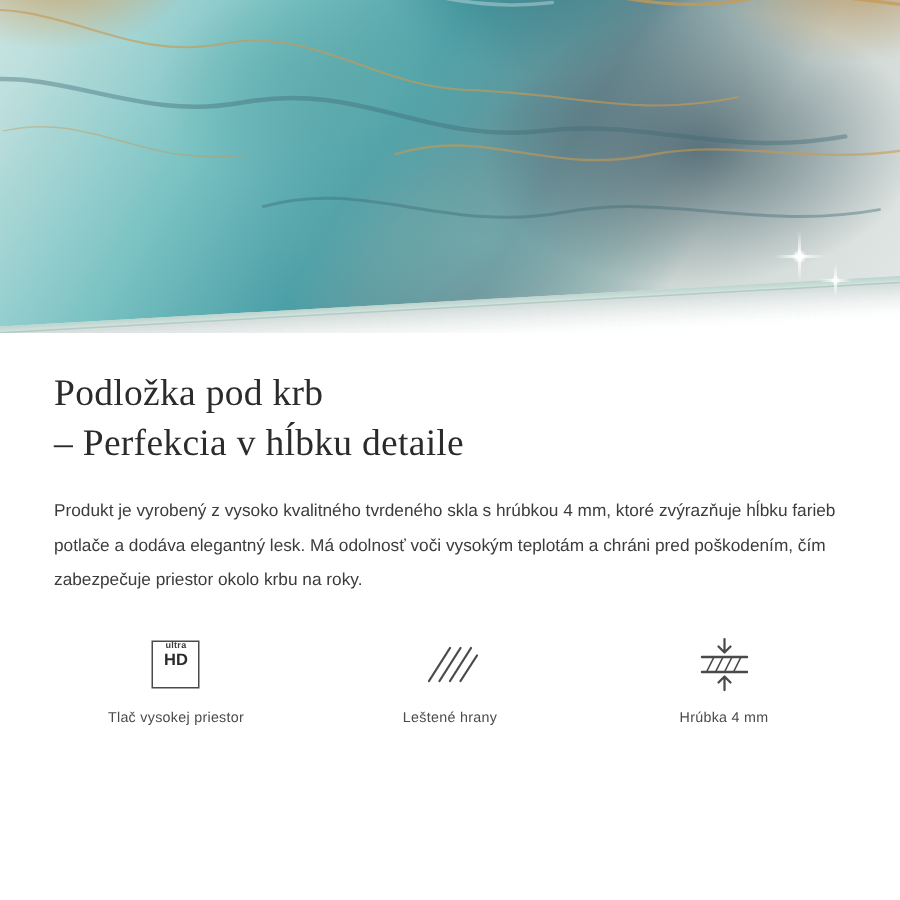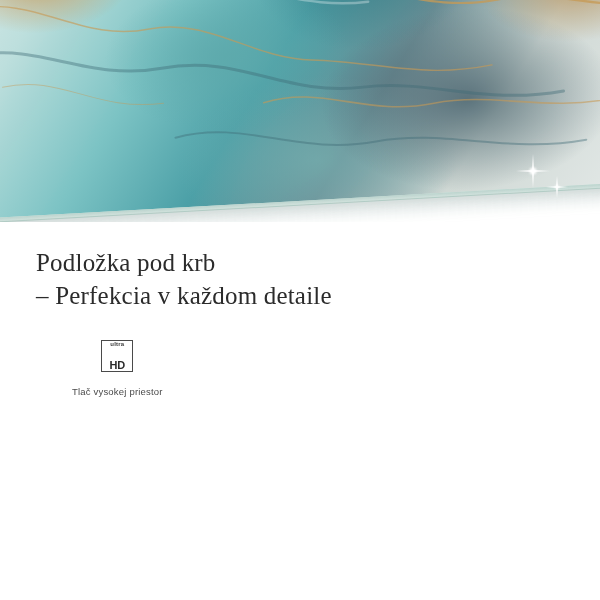--- a/index.html
+++ b/index.html
@@ -181,21 +181,21 @@
     letter-spacing: 0.2px;
   }
 
   .ultrahd-box {
     width: 30px;
     height: 30px;
     border: 1.6px solid #4a4a4a;
     display: flex;
     flex-direction: column;
     align-items: center;
-    justify-content: space-between;
+    justify-content: flex-start;
     line-height: 1;
   }
   .ultrahd-box .u1 {
     font-size: 6px;
     font-weight: bold;
     color: #3a3a3a;
     letter-spacing: 0.2px;
   }
   .ultrahd-box .u2 {
     font-size: 11px;
@@ -246,35 +246,58 @@
         <div class="s-h"></div>
         <div class="s-core" style="width:4px;height:4px;"></div>
       </div>
 
     </div>
   </div>
 
   <div class="content">
     <h1 class="headline">
       <span>Podložka pod krb</span>
-      <span class="line2">– Perfekcia v každom detaile</span>
+      <span class="line2">– Perfekcia v hĺbku detaile</span>
     </h1>
+    <p class="body-text">Produkt je vyrobený z vysoko kvalitného tvrdeného skla s hrúbkou 4 mm, ktoré zvýrazňuje hĺbku farieb potlače a dodáva elegantný lesk. Má odolnosť voči vysokým teplotám a chráni pred poškodením, čím zabezpečuje priestor okolo krbu na roky.</p>
   </div>
 
   <div class="features">
 
 
     <div class="feature">
       <div class="feature-icon">
         <div class="ultrahd-box">
           <span class="u1">ultra</span>
           <span class="u2">HD</span>
         </div>
       </div>
       <div class="feature-label">Tlač vysokej priestor</div>
     </div>
 
 
 
-
+    <div class="feature">
+      <div class="feature-icon">
+        <svg width="40" height="34" viewBox="0 0 40 34" fill="none" stroke="#4a4a4a" stroke-width="1.5" stroke-linecap="round">
+          <path d="M6 28 L20 6"></path>
+          <path d="M13 28 L27 6"></path>
+          <path d="M20 28 L34 6"></path>
+          <path d="M27 28 L38 11"></path>
+        </svg>
+      </div>
+      <div class="feature-label">Leštené hrany</div>
+    </div>
+
+    <div class="feature">
+      <div class="feature-icon">
+        <svg width="40" height="38" viewBox="0 0 40 38" fill="none" stroke="#4a4a4a" stroke-width="1.5" stroke-linecap="round" stroke-linejoin="round">
+          <path d="M20 2 v8 M16 7 l4 4 l4 -4"></path>
+          <path d="M5 14 h30 M5 24 h30" stroke-width="1.6"></path>
+          <path d="M8 24 L13 14 M14 24 L19 14 M20 24 L25 14 M26 24 L31 14" stroke-width="1.1"></path>
+          <path d="M20 36 v-8 M16 31 l4 -4 l4 4"></path>
+        </svg>
+      </div>
+      <div class="feature-label">Hrúbka 4 mm</div>
+    </div>
 
   </div>
 </div>
 
 </body></html>

